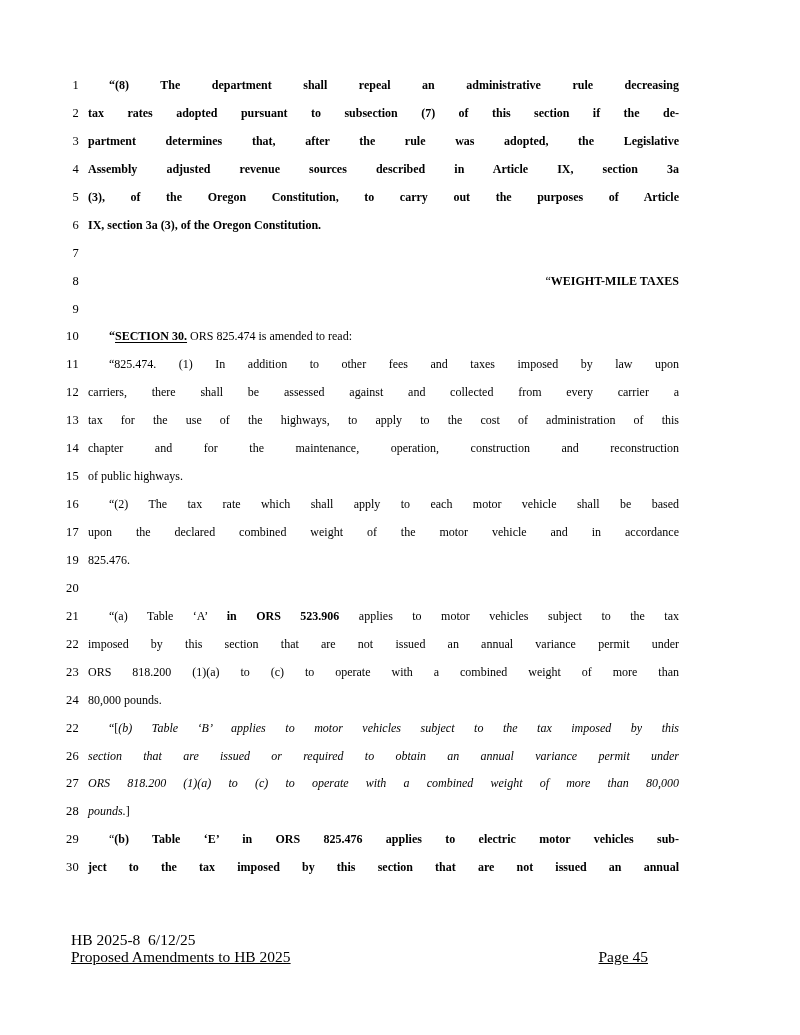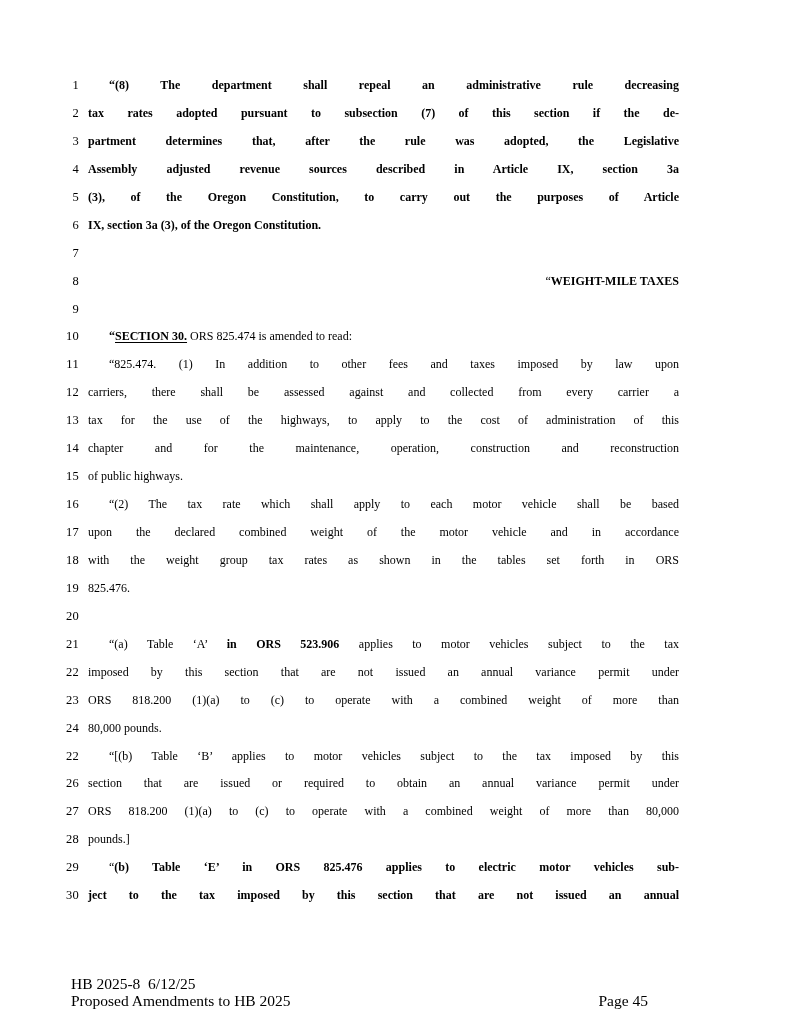--- a/index.html
+++ b/index.html
@@ -40,33 +40,33 @@
   }
   .text.left   { text-align: left; }
   .text.center { text-align: right; }
   .text.justify {
     text-align: justify;
     text-align-last: justify;
     -moz-text-align-last: justify;
   }
   .text.indent { text-indent: 21px; }
   .st-b { font-weight: bold; }
-  .st-i { }
+  .st-i { font-style: italic; }
   .st-u { text-decoration: underline; text-underline-offset: 2px; }
   .footer {
     position: absolute;
     left: 71px; top: 931px;
     width: 577px;
     font-size: 15.5px;
     line-height: 17.3px;
-    margin-top: 44px;
   }
   .footer-row2 {
     display: flex;
     justify-content: space-between;
+    text-decoration: underline;
   }
 </style>
 </head>
 <body>
 
 <div class="page">
   <div class="lines">
       <div class="line">
         <span class="num">1</span>
         <span class="text justify indent"><span class="st-b">“(8) The department shall repeal an administrative rule decreasing</span></span>
@@ -129,24 +129,20 @@
       </div>
       <div class="line">
         <span class="num">16</span>
         <span class="text justify indent"><span class="">“(2) The tax rate which shall apply to each motor vehicle shall be based</span></span>
       </div>
       <div class="line">
         <span class="num">17</span>
         <span class="text justify"><span class="">upon the declared combined weight of the motor vehicle and in accordance</span></span>
       </div>
       <div class="line">
-        <span class="num">18</span>
-        <span class="text justify"><span class="">with the weight group tax rates as shown in the tables set forth in ORS</span></span>
-      </div>
-      <div class="line">
         <span class="num">19</span>
         <span class="text left"><span class="">825.476.</span></span>
       </div>
       <div class="line">
         <span class="num">20</span>
       </div>
       <div class="line">
         <span class="num">21</span>
         <span class="text justify indent"><span class="">“(a) Table ‘A’ </span><span class="st-b">in ORS 523.906</span><span class=""> applies to motor vehicles subject to the tax</span></span>
       </div>

